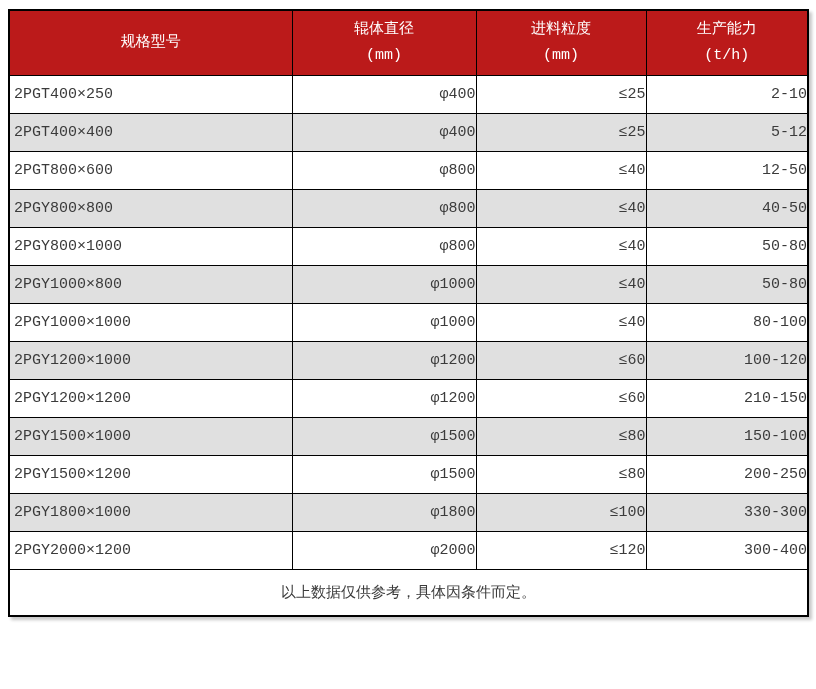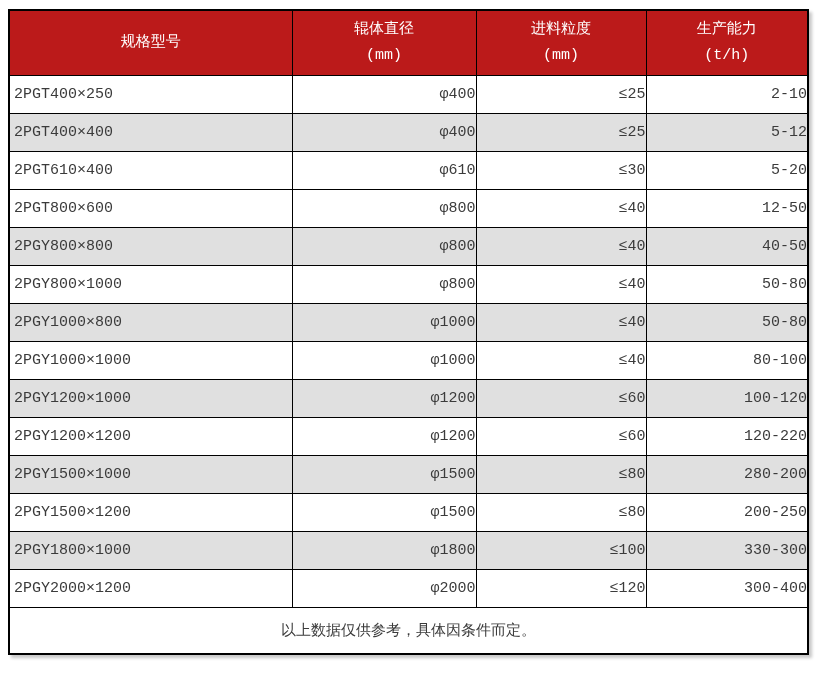--- a/index.html
+++ b/index.html
@@ -102,26 +102,20 @@
         <td class="cell-feed-size">≤25</td>
         <td class="cell-capacity">2-10</td>
       </tr>
       <tr class="alt">
         <td class="cell-model">2PGT400×400</td>
         <td class="cell-roller-diameter">φ400</td>
         <td class="cell-feed-size">≤25</td>
         <td class="cell-capacity">5-12</td>
       </tr>
       <tr>
-        <td class="cell-model">2PGT610×400</td>
-        <td class="cell-roller-diameter">φ610</td>
-        <td class="cell-feed-size">≤30</td>
-        <td class="cell-capacity">5-20</td>
-      </tr>
-      <tr>
         <td class="cell-model">2PGT800×600</td>
         <td class="cell-roller-diameter">φ800</td>
         <td class="cell-feed-size">≤40</td>
         <td class="cell-capacity">12-50</td>
       </tr>
       <tr class="alt">
         <td class="cell-model">2PGY800×800</td>
         <td class="cell-roller-diameter">φ800</td>
         <td class="cell-feed-size">≤40</td>
         <td class="cell-capacity">40-50</td>
@@ -147,27 +141,27 @@
       <tr class="alt">
         <td class="cell-model">2PGY1200×1000</td>
         <td class="cell-roller-diameter">φ1200</td>
         <td class="cell-feed-size">≤60</td>
         <td class="cell-capacity">100-120</td>
       </tr>
       <tr>
         <td class="cell-model">2PGY1200×1200</td>
         <td class="cell-roller-diameter">φ1200</td>
         <td class="cell-feed-size">≤60</td>
-        <td class="cell-capacity">120-220</td>
+        <td class="cell-capacity">210-150</td>
       </tr>
       <tr class="alt">
         <td class="cell-model">2PGY1500×1000</td>
         <td class="cell-roller-diameter">φ1500</td>
         <td class="cell-feed-size">≤80</td>
-        <td class="cell-capacity">280-200</td>
+        <td class="cell-capacity">150-100</td>
       </tr>
       <tr>
         <td class="cell-model">2PGY1500×1200</td>
         <td class="cell-roller-diameter">φ1500</td>
         <td class="cell-feed-size">≤80</td>
         <td class="cell-capacity">200-250</td>
       </tr>
       <tr class="alt">
         <td class="cell-model">2PGY1800×1000</td>
         <td class="cell-roller-diameter">φ1800</td>

